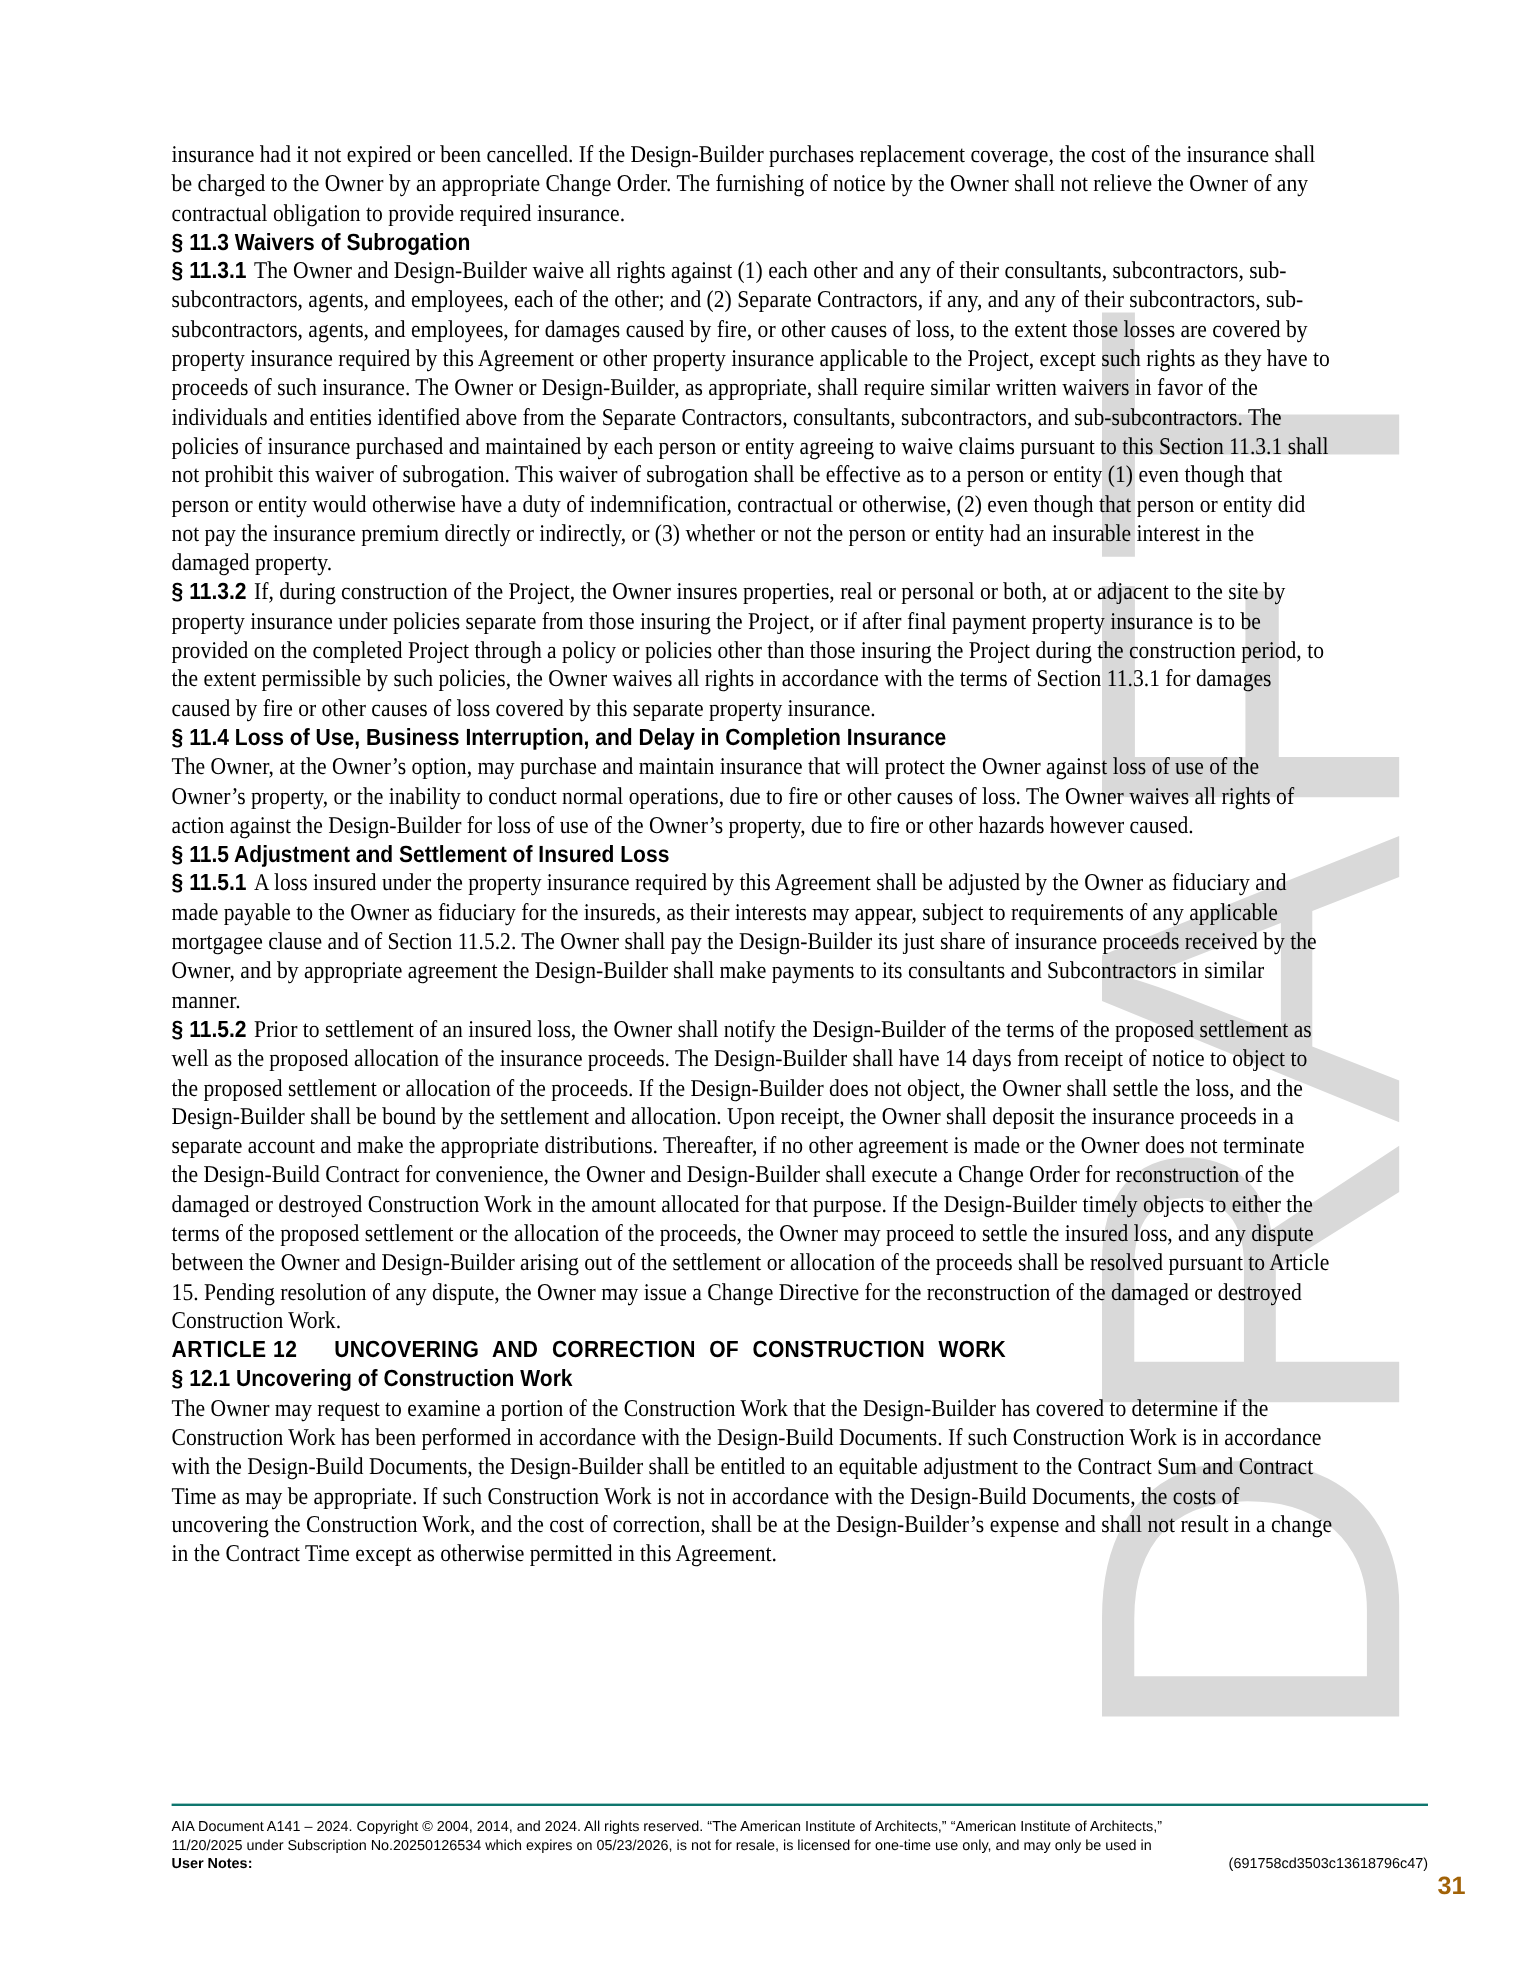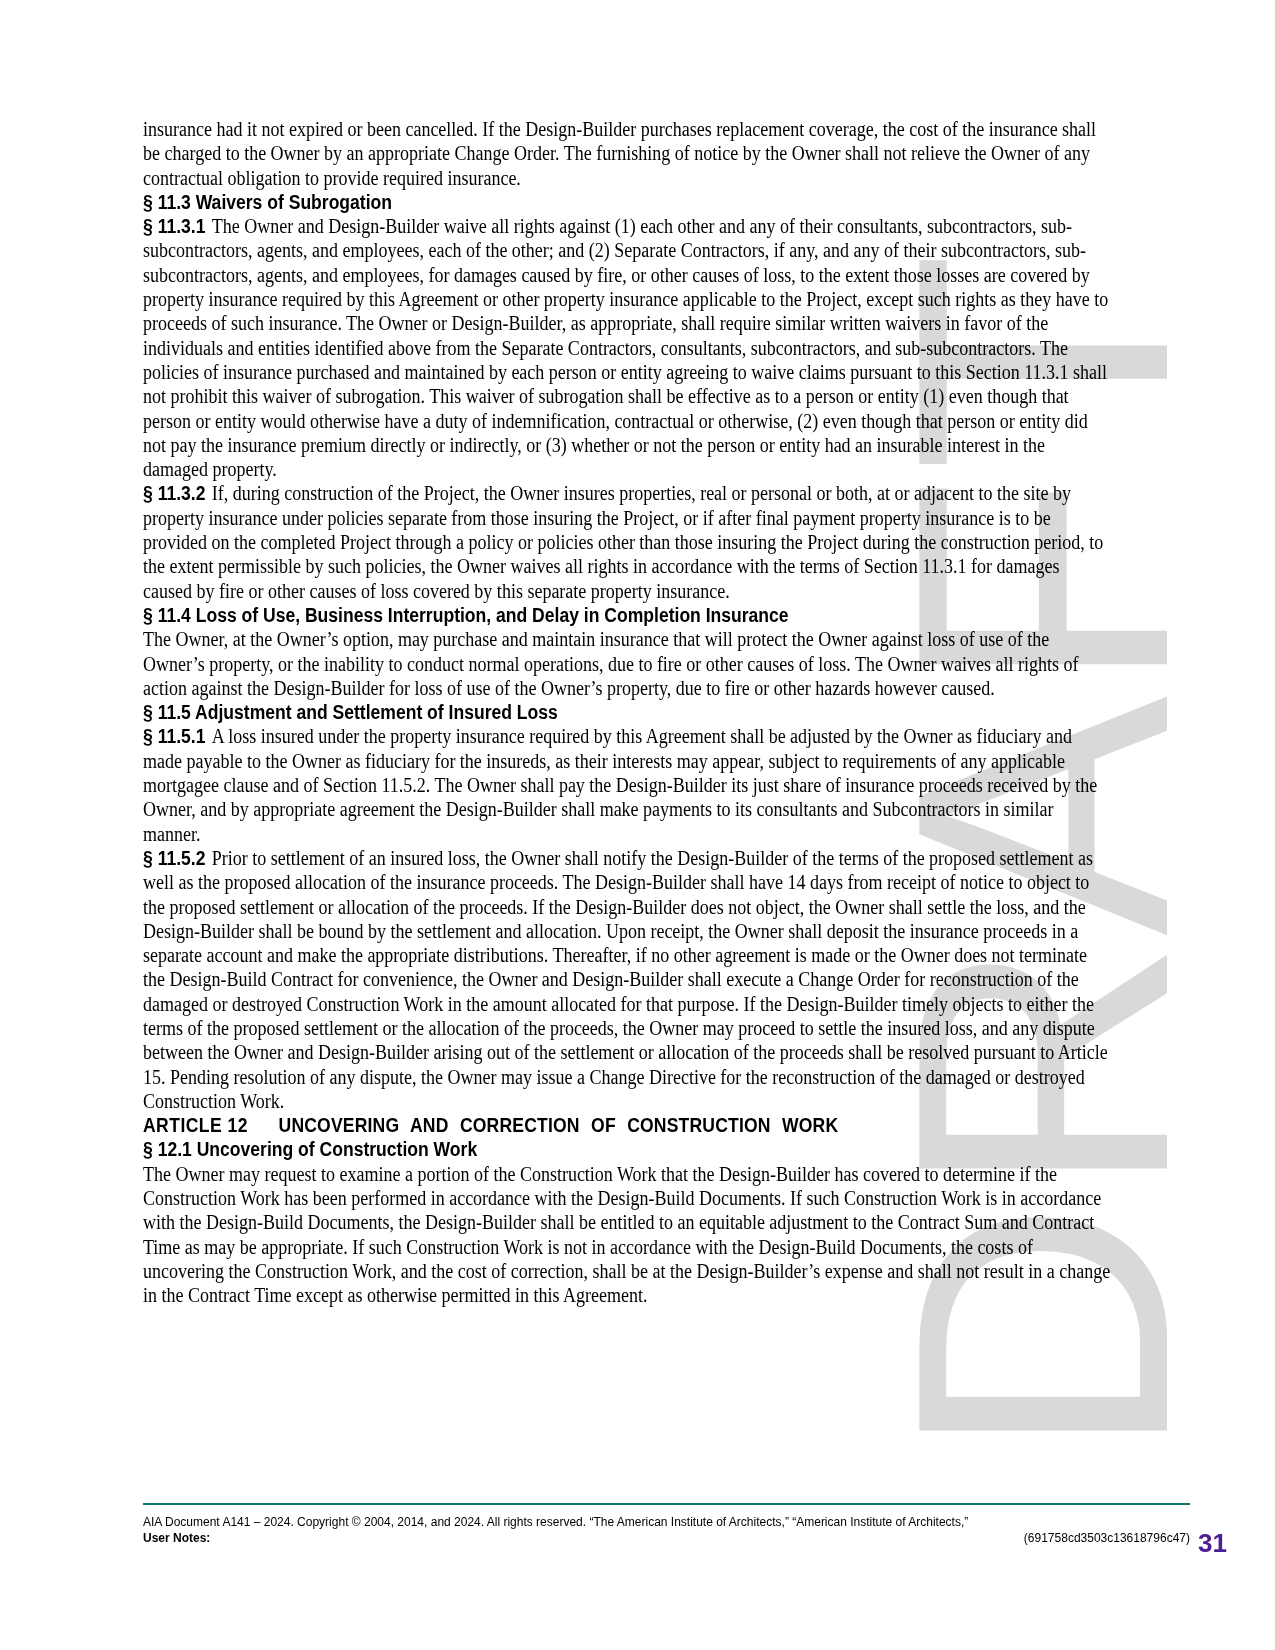--- a/index.html
+++ b/index.html
@@ -76,25 +76,25 @@
     line-height: 15.5px;
     color: #000;
     z-index: 1;
   }
   .footer-line { white-space: nowrap; }
   .footer-row { display: flex; justify-content: space-between; align-items: baseline; }
   .user-notes { font-weight: bold; }
   .page-number {
     position: absolute;
     left: 1198px;
-    top: 1528px;
+    top: 1560px;
     font-family: "Liberation Sans", sans-serif;
-    font-size: 26px;
+    font-size: 21px;
     font-weight: bold;
-    color: #4c1d95;
+    color: #a16207;
     z-index: 1;
   }
 </style>
 </head>
 <body>
 
 <div class="page">
 
   <div class="watermark" style="color: rgb(217, 217, 217);">DRAFT</div>
 
@@ -121,20 +121,21 @@
     <p class="article-heading"><span class="article-num">ARTICLE 12</span><span class="article-title">UNCOVERING AND CORRECTION OF CONSTRUCTION WORK</span></p>
 
     <p class="sec-heading">§ 12.1 Uncovering of Construction Work</p>
 
     <p>The Owner may request to examine a portion of the Construction Work that the Design-Builder has covered to determine if the Construction Work has been performed in accordance with the Design-Build Documents. If such Construction Work is in accordance with the Design-Build Documents, the Design-Builder shall be entitled to an equitable adjustment to the Contract Sum and Contract Time as may be appropriate. If such Construction Work is not in accordance with the Design-Build Documents, the costs of uncovering the Construction Work, and the cost of correction, shall be at the Design-Builder’s expense and shall not result in a change in the Contract Time except as otherwise permitted in this Agreement.</p>
 
   </div>
 
   <div class="footer">
     <div class="footer-line">AIA Document A141 – 2024. Copyright © 2004, 2014, and 2024. All rights reserved. “The American Institute of Architects,” “American Institute of Architects,”</div>
+    <div class="footer-line">11/20/2025 under Subscription No.20250126534 which expires on 05/23/2026, is not for resale, is licensed for one-time use only, and may only be used in</div>
     <div class="footer-row">
       <span class="user-notes">User Notes:</span>
       <span>(691758cd3503c13618796c47)</span>
     </div>
   </div>
 
   <div class="page-number">31</div>
 
 </div>
 

